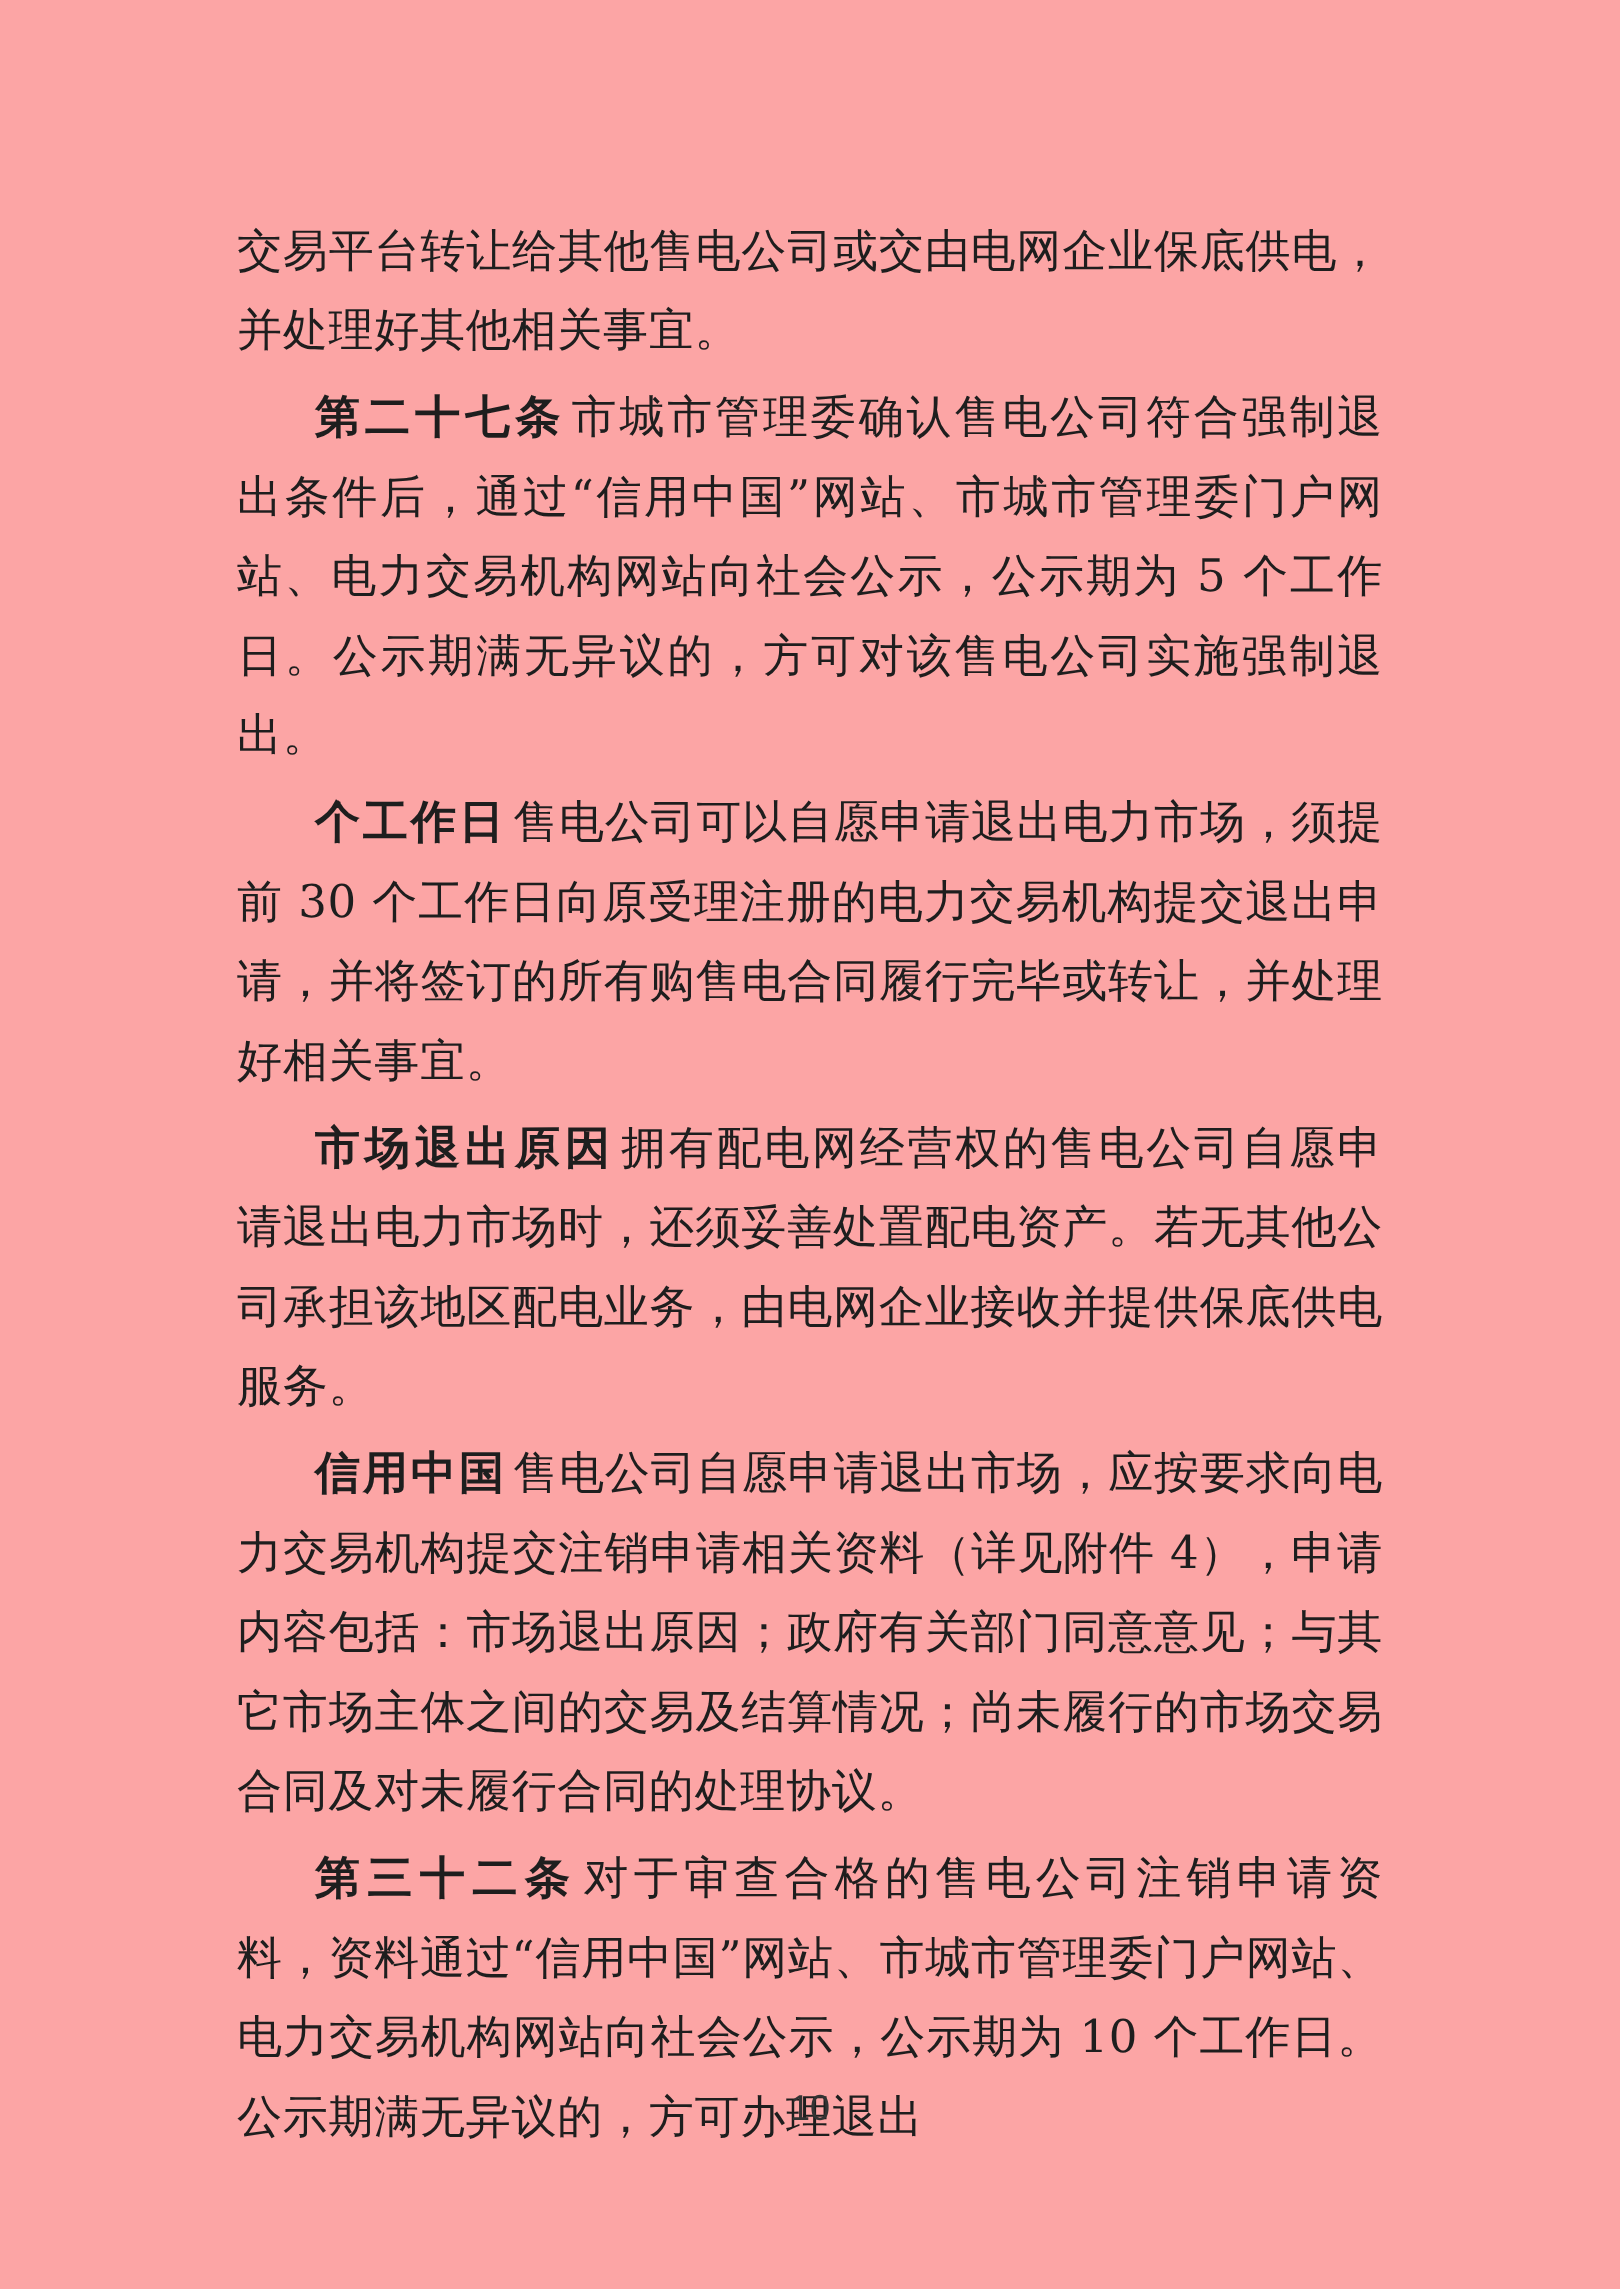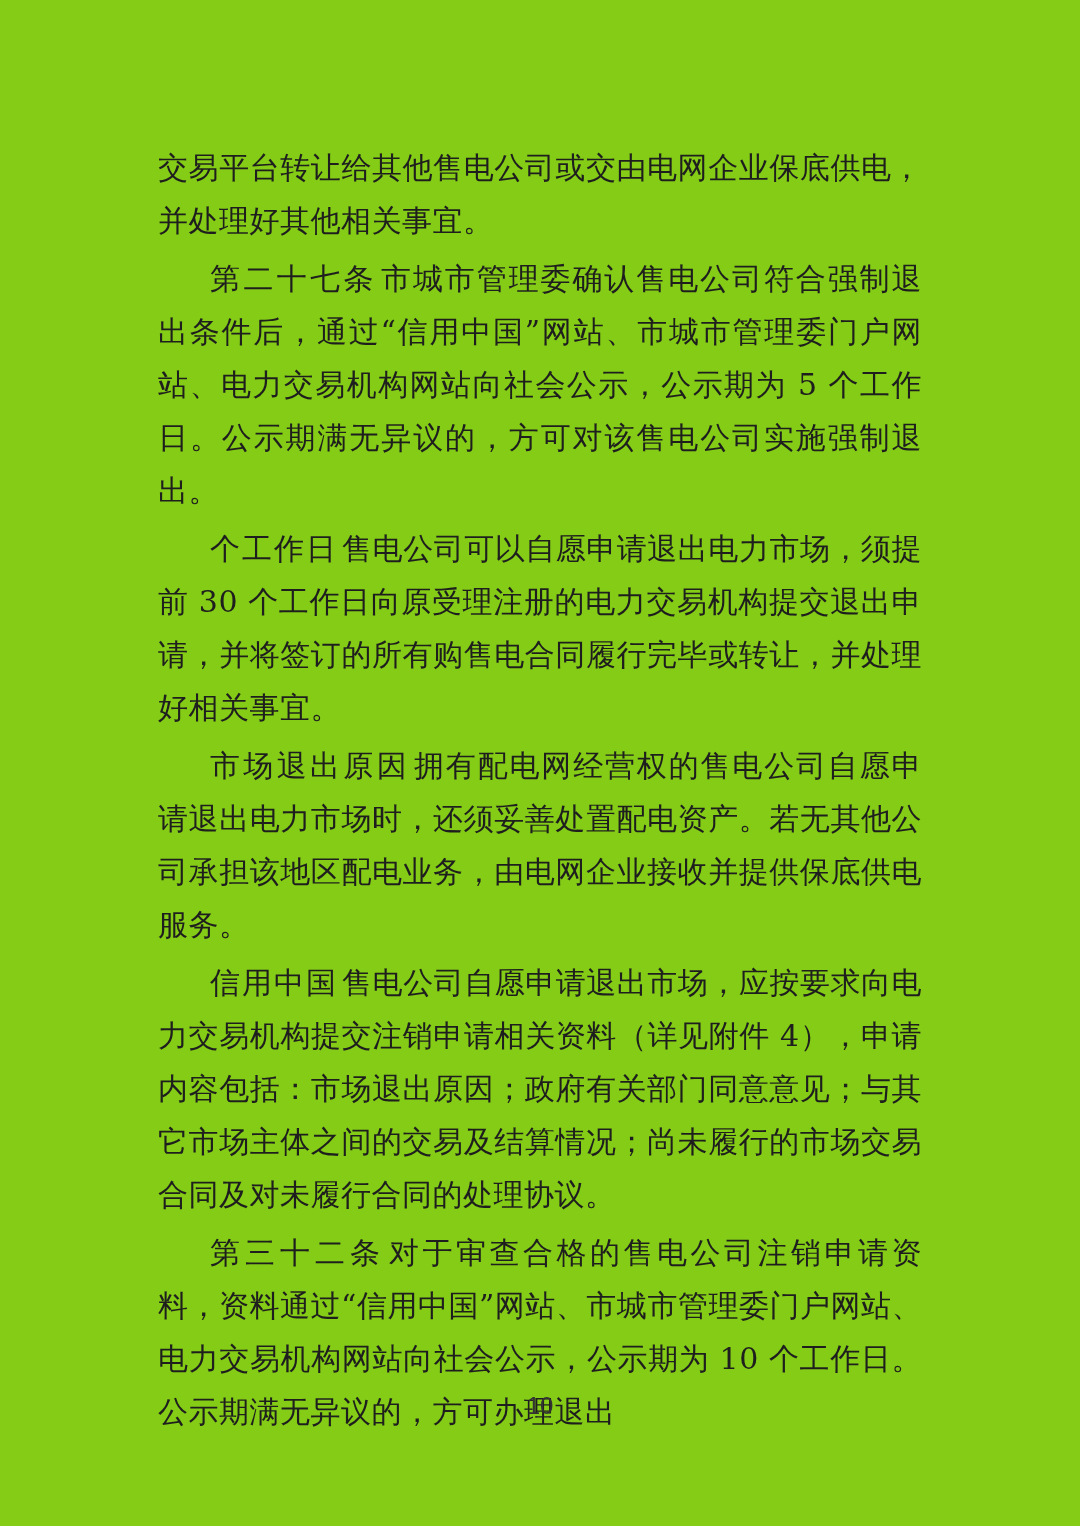--- a/index.html
+++ b/index.html
@@ -11,21 +11,21 @@
     width: 1080px;
     height: 1526px;
     position: relative;
     font-family: "DejaVu Serif", "Liberation Serif", serif;
     color: #1e1e1e;
     overflow: hidden;
   }
   .doc-page {
     position: absolute;
     inset: 0;
-    background: #84cc16;
+    background: #fca5a5;
   }
   .content {
     position: absolute;
     left: 158px;
     top: 141px;
     width: 764px;
     font-size: 30px;
     line-height: 53px;
     text-align: justify;
     text-justify: inter-ideograph;
@@ -35,21 +35,21 @@
     margin: 0;
     padding: 0;
   }
   .content p + p {
     margin-top: 5px;
   }
   .content p.indent {
     text-indent: 52px;
   }
   .lead {
-    font-weight: normal;
+    font-weight: bold;
     margin-right: 4px;
     letter-spacing: 2px;
   }
   .page-number {
     position: absolute;
     top: 1392px;
     left: 0;
     width: 100%;
     text-align: center;
     font-family: "Liberation Sans", "DejaVu Sans", sans-serif;

